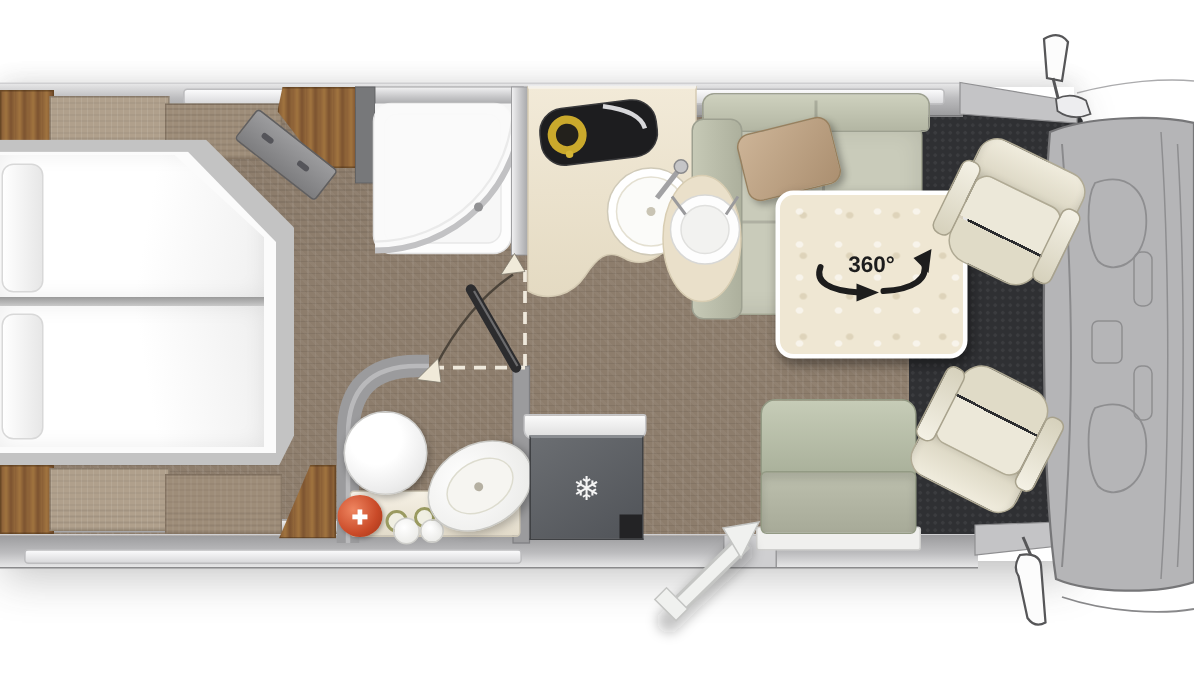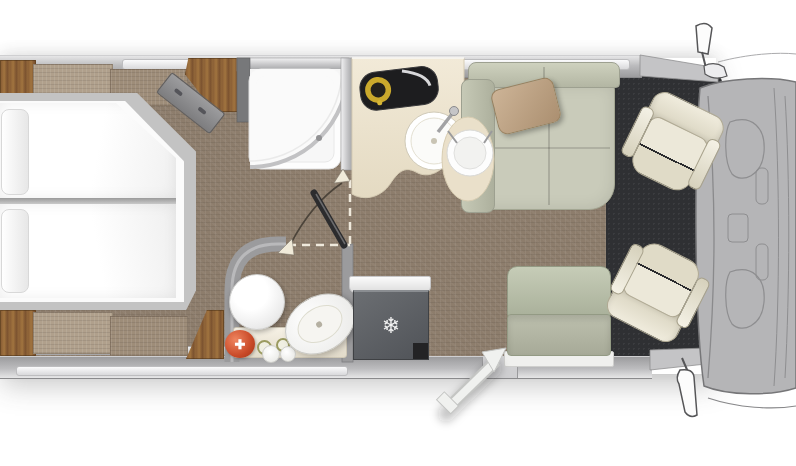--- a/index.html
+++ b/index.html
@@ -173,20 +173,31 @@
     <circle cx="32" cy="38" r="23" fill="#fdfdfd" stroke="#d8d8d6"></circle>
     <circle cx="32" cy="38" r="16" fill="#f2f2f0" stroke="#e0e0de"></circle>
     <line x1="10" y1="16" x2="19" y2="28" stroke="#9a9a9c" stroke-width="2"></line>
     <line x1="54" y1="16" x2="46" y2="28" stroke="#9a9a9c" stroke-width="2"></line>
   </svg>
 
   <div class="abs" style="left:504px;top:351px;width:108px;height:14px;background:#f0f0ee;border:1px solid #cfcfcd;border-radius:2px;"></div>
   <div class="abs" style="left:507px;top:266px;width:102px;height:50px;background:linear-gradient(#c6ccb7,#a9b09a);border:1px solid #939a84;border-radius:10px 10px 4px 4px;"></div>
   <div class="abs" style="left:507px;top:314px;width:102px;height:40px;background:linear-gradient(#bdc0ae,#a7aa98);border:1px solid #939a84;border-radius:4px;box-shadow:inset 0 4px 6px rgba(0,0,0,.12);"></div>
 
+  <div class="abs" style="left:517px;top:127px;width:122px;height:106px;border-radius:12px;border:3px solid #ffffff;
+              background:#efe7d3;background-image:radial-gradient(rgba(255,255,255,.55) 2px,transparent 3px),radial-gradient(rgba(190,175,140,.35) 2px,transparent 3px);
+              background-size:26px 22px,31px 27px;box-shadow:2px 4px 8px rgba(0,0,0,.4);">
+    <svg class="abs" style="left:11px;top:30px;" width="100" height="44" viewBox="0 0 100 44">
+      <text x="50" y="21" text-anchor="middle" style="font:bold 15px 'Liberation Sans',sans-serif;" fill="#1d1d1d">360°</text>
+      <path d="M16,18 C12,28 22,34 42,35" fill="none" stroke="#1d1d1d" stroke-width="4" stroke-linecap="round"></path>
+      <polygon points="40,29 55,35 40,41" fill="#1d1d1d"></polygon>
+      <path d="M58,34 C78,33 88,26 85,15" fill="none" stroke="#1d1d1d" stroke-width="4" stroke-linecap="round"></path>
+      <polygon points="90,6 78,12 88,22" fill="#1d1d1d"></polygon>
+    </svg>
+  </div>
 
   <svg class="abs" style="left:578px;top:18px;" width="218" height="412" viewBox="0 0 218 412">
     <polygon points="62,37 140,50 140,64 62,58" fill="#c4c4c6" stroke="#8f8f91" stroke-width="0.8"></polygon>
     <polygon points="72,332 128,330 128,346 72,352" fill="#c4c4c6" stroke="#8f8f91" stroke-width="0.8"></polygon>
     <path d="M140,44 C170,36 200,34 218,36" fill="none" stroke="#ababad" stroke-width="1"></path>
     <path d="M118,8 q10,-6 16,2 l-4,26 -10,-2 Z" fill="#fcfcfc" stroke="#565658" stroke-width="1.5"></path>
     <path d="M124,34 l4,16 14,4" fill="none" stroke="#565658" stroke-width="2"></path>
     <path d="M126,48 q10,-5 20,1 l3,9 q-12,5 -22,-2 Z" fill="#ededef" stroke="#565658" stroke-width="1.2"></path>
     <path d="M122,70 C146,60 192,58 218,64 L218,370 C194,378 150,378 126,368 C116,300 116,140 122,70 Z" fill="#b5b5b7" stroke="#767678" stroke-width="1.5"></path>
     <path d="M130,78 C138,180 138,260 130,360" fill="none" stroke="#8a8a8c" stroke-width="1.3"></path>

